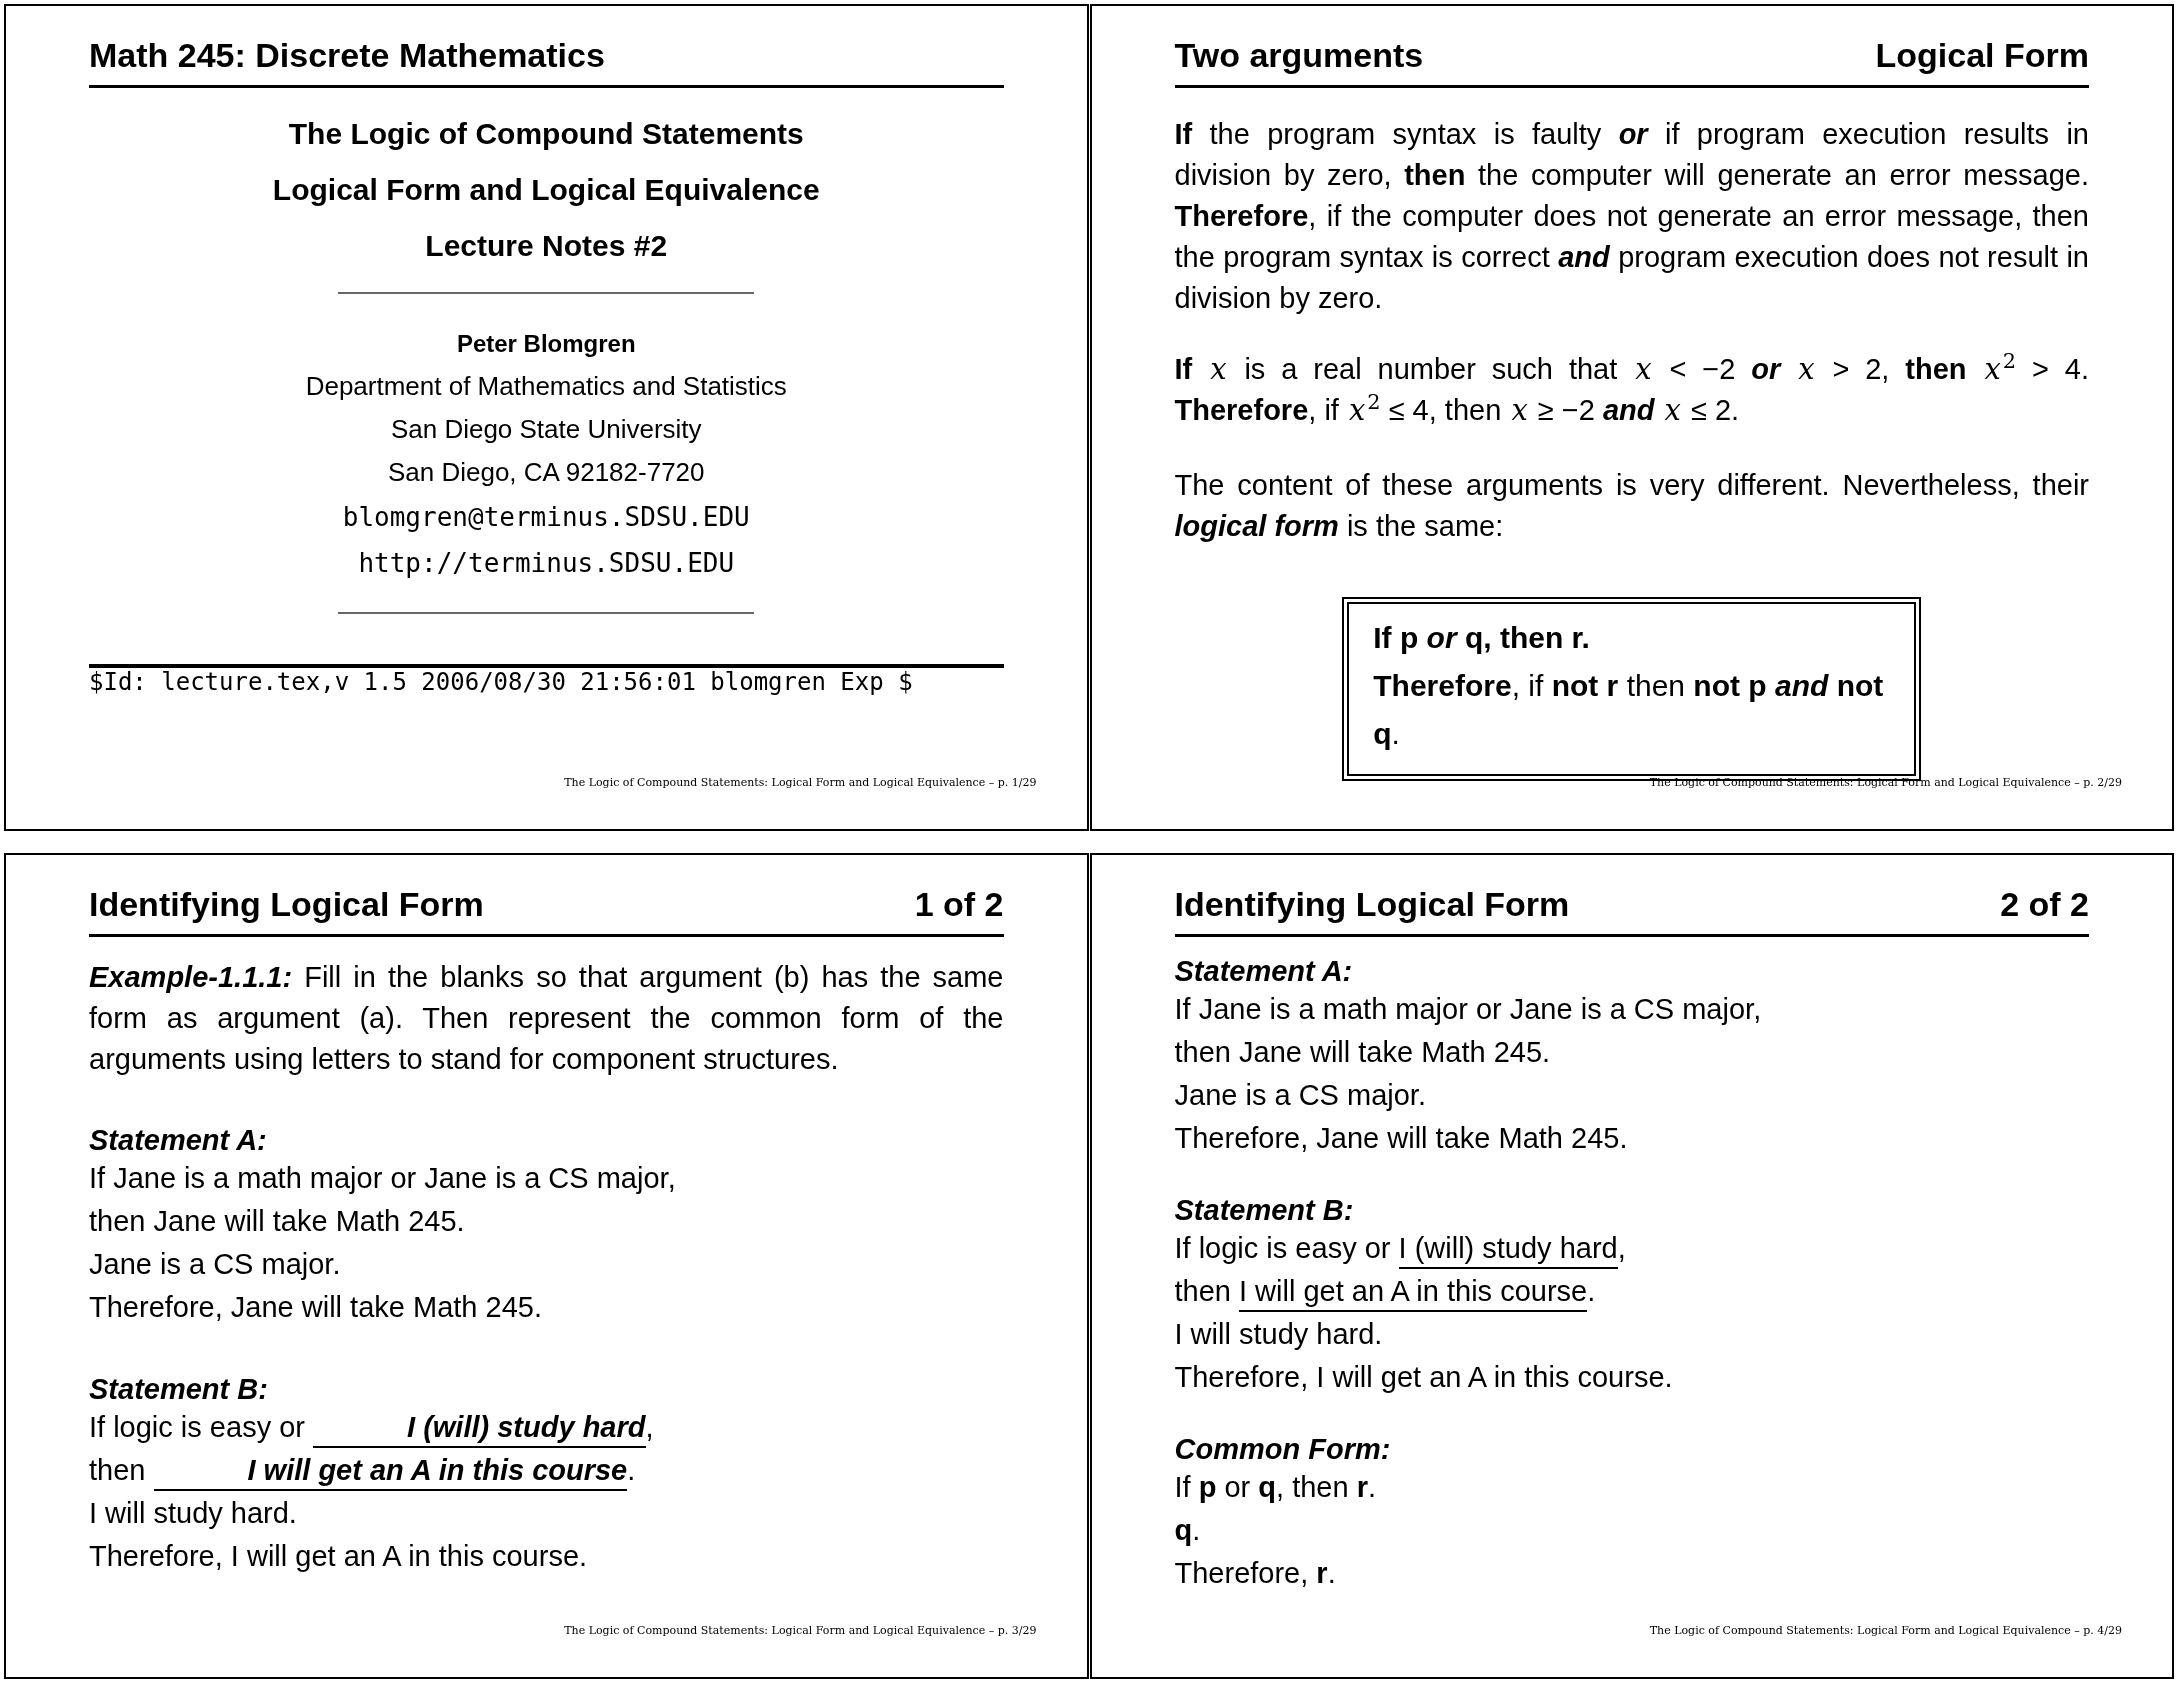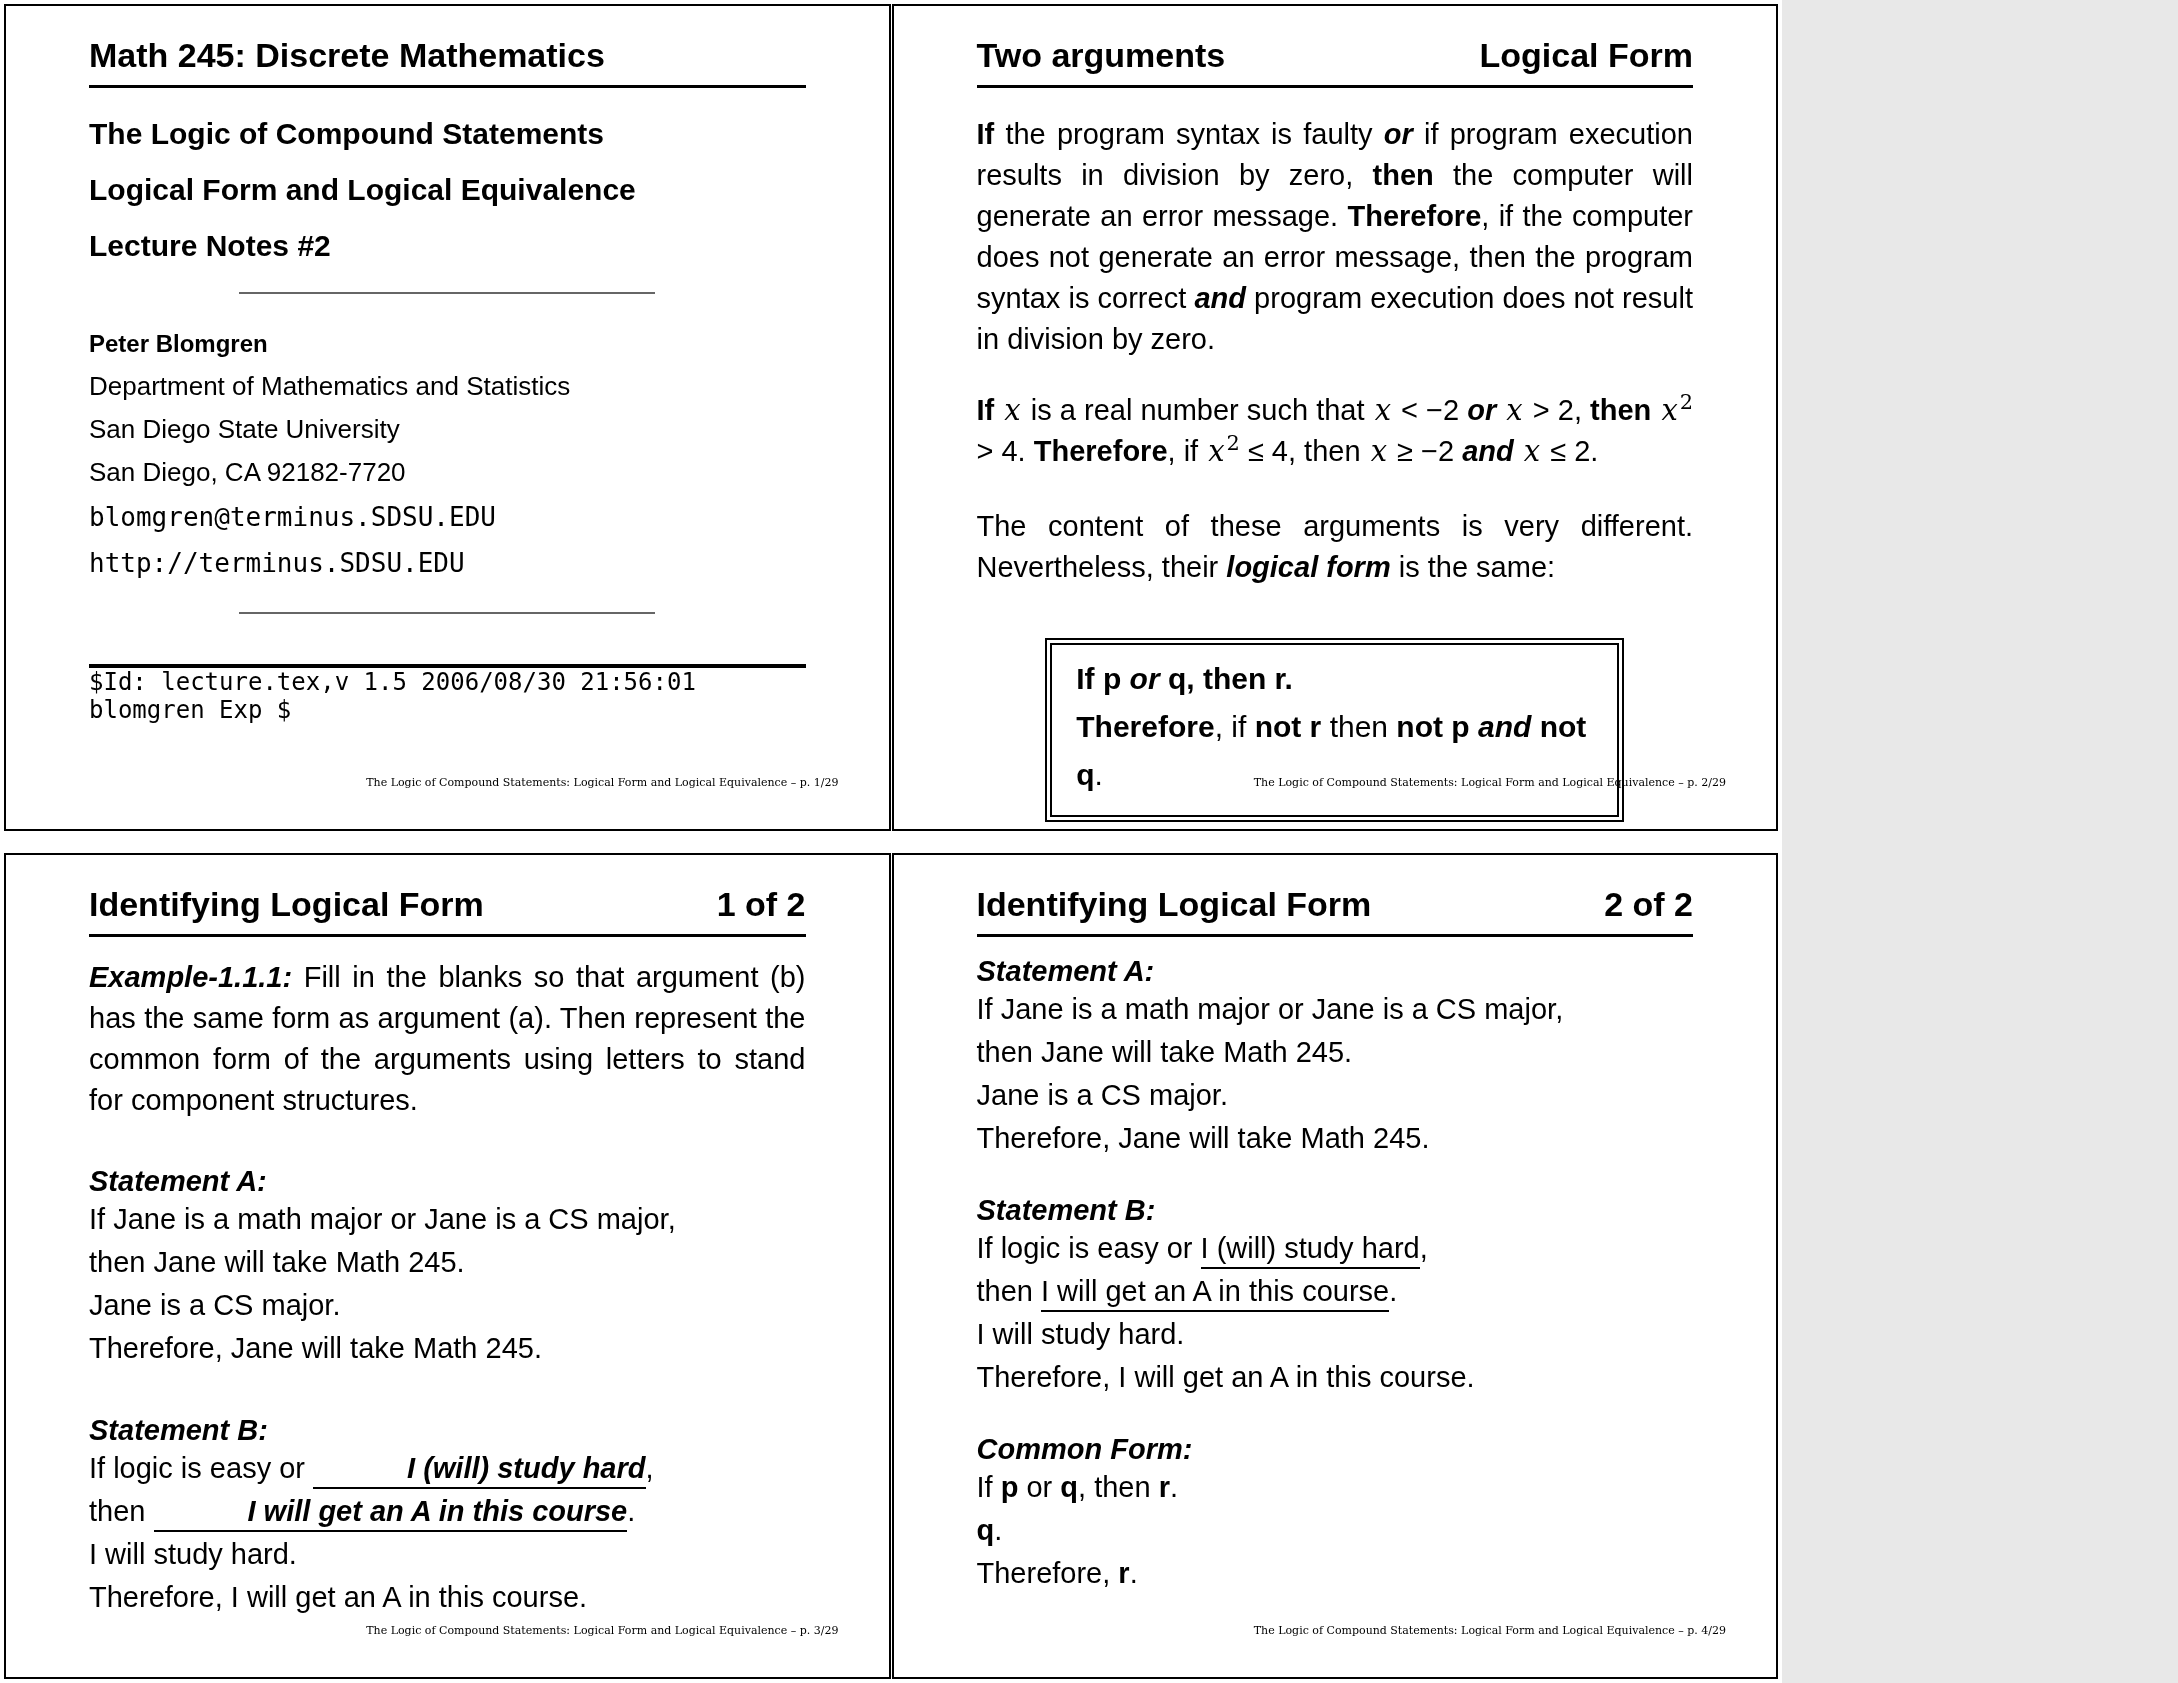--- a/index.html
+++ b/index.html
@@ -1,35 +1,35 @@
 <!DOCTYPE html>
 <html><head>
 <meta charset="utf-8">
 <style>
   html,body{margin:0;padding:0;background:#e8e8e8;}
   .sheet{
-    width:1782px;height:1683px;box-sizing:border-box;background:#fff;
+    width:2178px;height:1683px;box-sizing:border-box;background:#fff;
     padding:4px;display:grid;grid-template-columns:1fr 1fr;grid-template-rows:1fr 1fr;
     gap:22px 1px;
   }
   .slide{
     position:relative;border:2px solid #000;box-sizing:border-box;
     padding:30px 83px 0;background:#fff;color:#000;overflow:hidden;
     font-family:"Liberation Sans",sans-serif;
   }
   .stitle{
     display:flex;justify-content:space-between;align-items:baseline;
     font-size:34px;font-weight:700;padding-bottom:10px;border-bottom:3px solid #000;
   }
   .sfooter{
     position:absolute;right:50px;bottom:40px;
     font-family:"DejaVu Serif",serif;font-size:11px;white-space:nowrap;
   }
   
-  .s1-block{margin-top:24px;}
+  .s1-block{text-align:center;margin-top:24px;}
   .s1-sub{font-size:30px;font-weight:700;line-height:40px;margin-top:16px;}
   .s1-sub:first-child{margin-top:26px;}
   .thin-rule{width:416px;border:none;border-top:2px solid #666;margin:26px auto 0;}
   .s1-author{font-size:24px;font-weight:700;line-height:43px;margin-top:28px;}
   .s1-line{font-size:26px;line-height:43px;}
   .s1-mono{font-family:"DejaVu Sans Mono",monospace;font-size:26px;line-height:46px;}
   .thick-rule{border:none;border-top:4px solid #000;margin:50px 0 0;}
   .rcs-text{font-family:"DejaVu Sans Mono",monospace;font-size:24px;}
   
   .para{font-size:29px;line-height:41px;margin:26px 0 0;}

